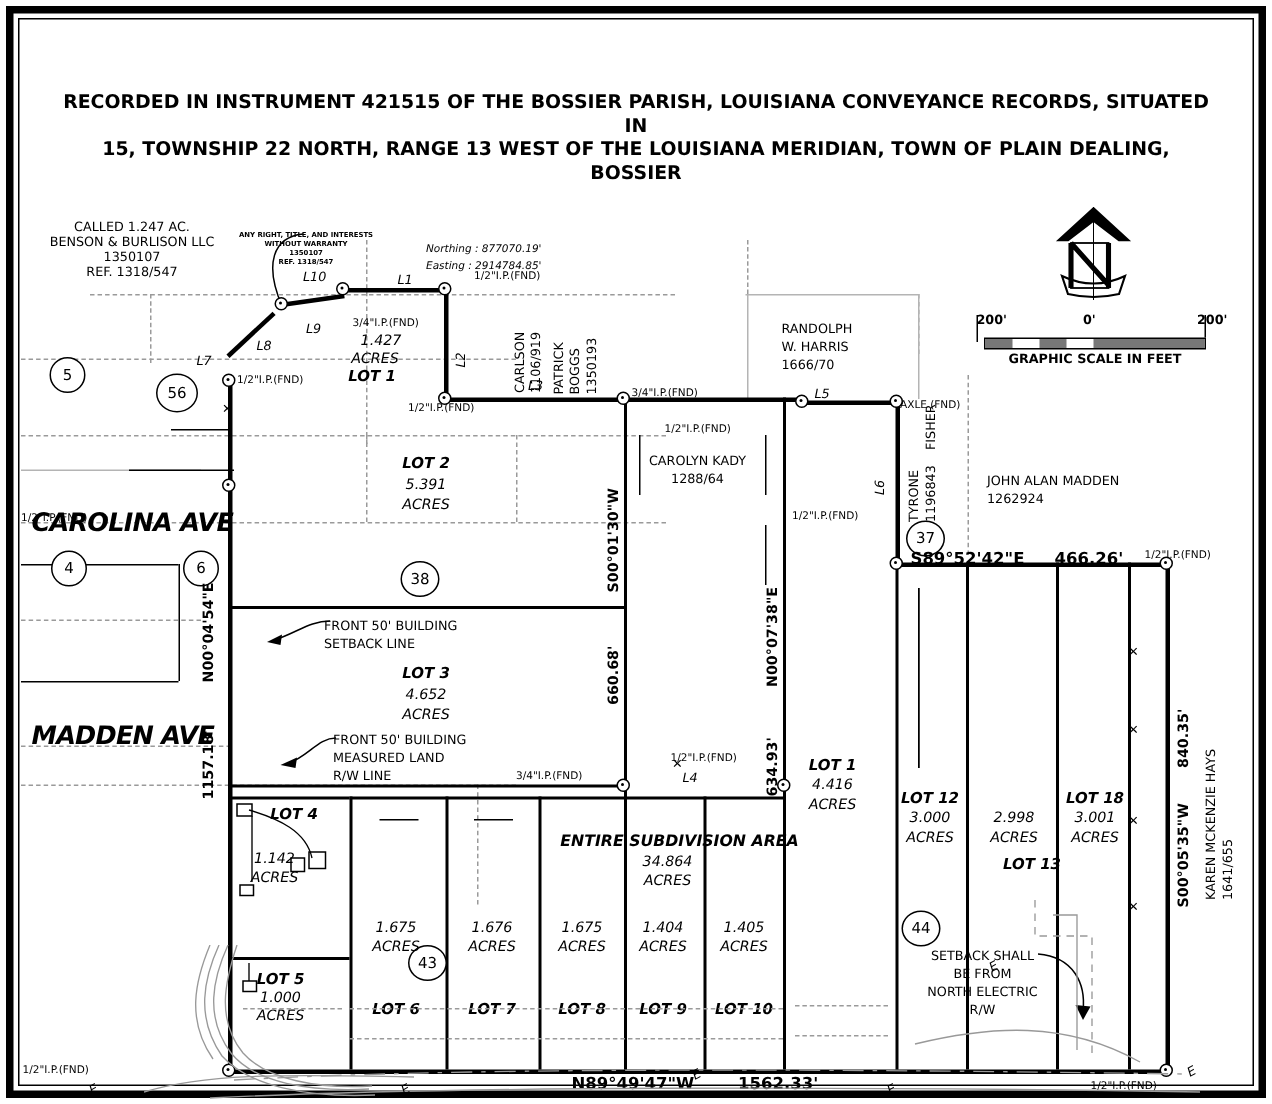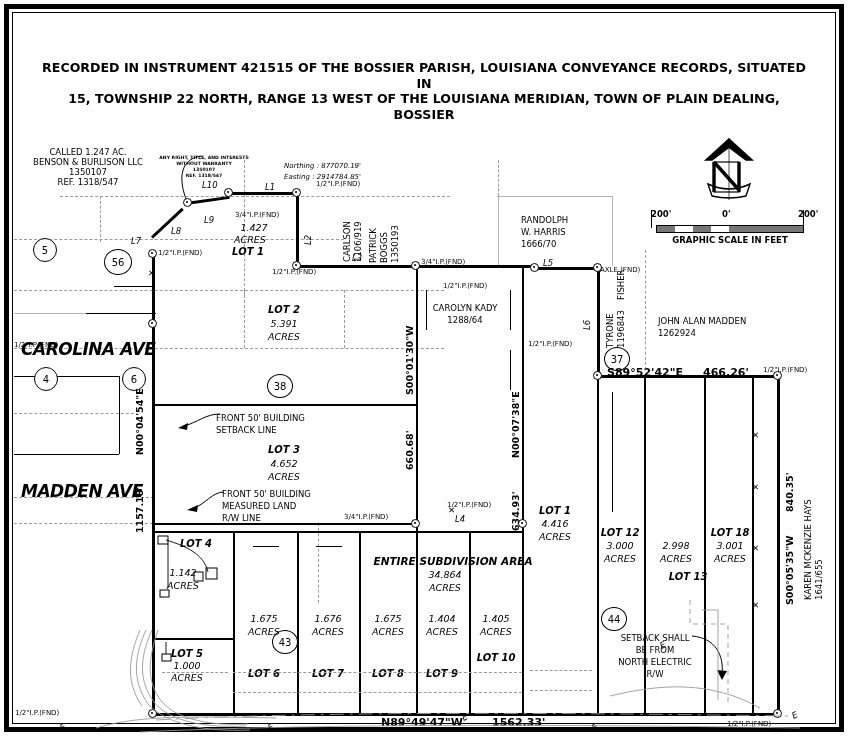--- a/index.html
+++ b/index.html
@@ -349,21 +349,21 @@
   <div class="t lotacre c" style="left:388px;top:613px;">1.675</div>
   <div class="t lotacre c" style="left:388px;top:626px;">ACRES</div>
   <div class="t lotname c" style="left:388px;top:668px;">LOT 8</div>
 
   <div class="t lotacre c" style="left:442px;top:613px;">1.404</div>
   <div class="t lotacre c" style="left:442px;top:626px;">ACRES</div>
   <div class="t lotname c" style="left:442px;top:668px;">LOT 9</div>
 
   <div class="t lotacre c" style="left:496px;top:613px;">1.405</div>
   <div class="t lotacre c" style="left:496px;top:626px;">ACRES</div>
-  <div class="t lotname c" style="left:496px;top:652px;">LOT 10</div>
+  <div class="t lotname c" style="left:496px;top:668px;">LOT 10</div>
 
   <div class="t lotname c" style="left:555px;top:505px;">LOT 1</div>
   <div class="t lotacre c" style="left:555px;top:518px;">4.416</div>
   <div class="t lotacre c" style="left:555px;top:531px;">ACRES</div>
 
   <div class="t lotname c" style="left:620px;top:527px;">LOT 12</div>
   <div class="t lotacre c" style="left:620px;top:540px;">3.000</div>
   <div class="t lotacre c" style="left:620px;top:553px;">ACRES</div>
 
   <div class="t lotname c" style="left:688px;top:527px;margin-top:44px;">LOT 13</div>

